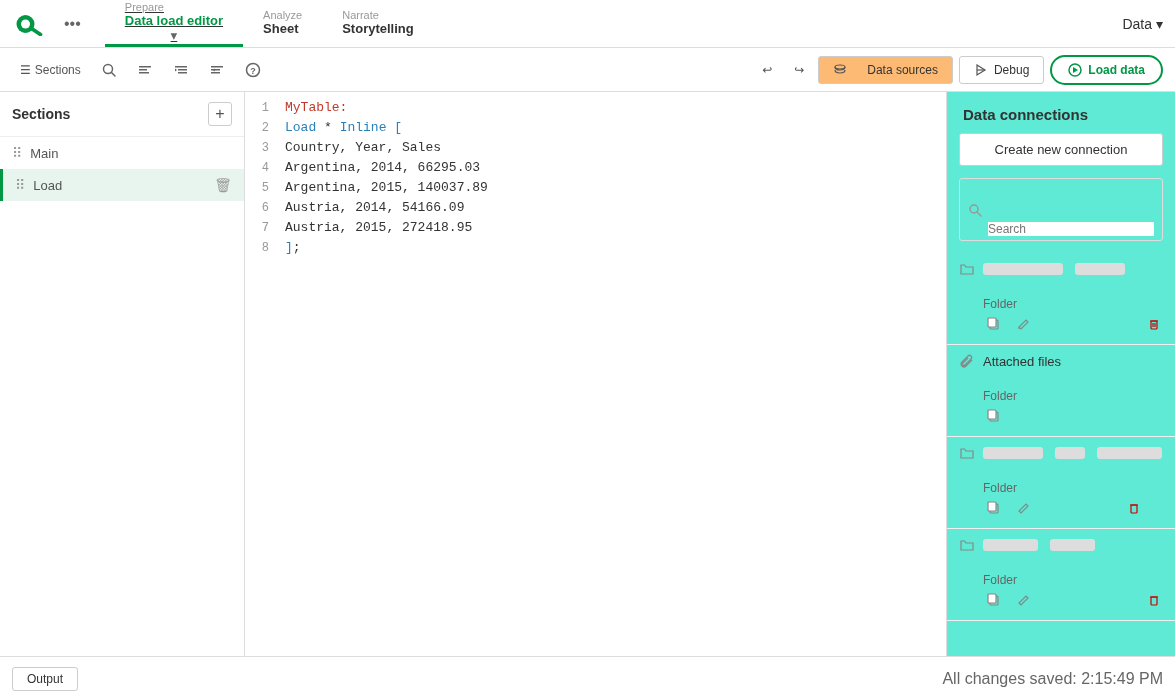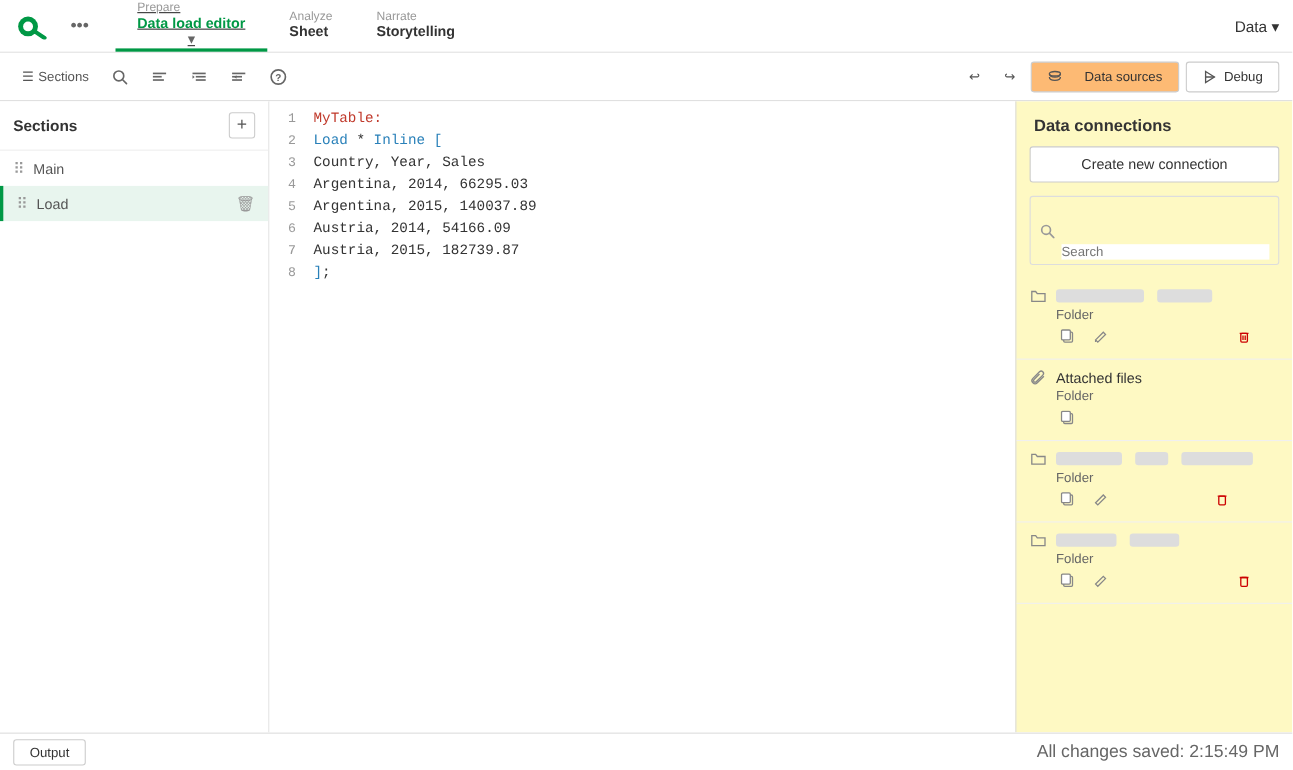--- a/index.html
+++ b/index.html
@@ -54,34 +54,34 @@
     .code-line { display: flex; min-height: 20px; }
     .line-num { width: 40px; text-align: right; padding-right: 16px; color: #999; font-size: 12px; user-select: none; flex-shrink: 0; padding-top: 1px; }
     .line-content { flex: 1; white-space: pre; }
     .kw-table { color: #c0392b; }
     .kw-load { color: #2980b9; }
     .kw-inline { color: #2980b9; }
     .kw-bracket { color: #2980b9; }
     .kw-semi { color: #333; }
 
     
-    .right-panel { width: 252px; border-left: 1px solid #ddd; background: #fef9c3; display: flex; flex-direction: column; overflow-y: auto; }
+    .right-panel { width: 229px; border-left: 1px solid #ddd; background: #5eead4; display: flex; flex-direction: column; overflow-y: auto; }
     .right-panel-header { padding: 14px 16px 10px; font-size: 15px; font-weight: 600; color: #333; }
     .create-connection-btn { margin: 0 12px 12px; padding: 8px; border: 1px solid #ccc; border-radius: 3px; background: #fff; cursor: pointer; font-size: 13px; color: #333; width: calc(100% - 24px); }
     .search-box { margin: 0 12px 12px; display: flex; align-items: center; border: 1px solid #ddd; border-radius: 3px; padding: 4px 8px; gap: 6px; }
     .search-box input { border: none; outline: none; flex: 1; font-size: 12px; color: #999; margin-top: 39px; }
     .connection-item { border-bottom: 1px solid #f0f0f0; padding: 8px 12px; }
-    .conn-row { display: flex; align-items: center; gap: 8px; margin-bottom: 2px; }
+    .conn-row { display: flex; align-items: center; gap: 8px; margin-bottom: 20px; }
     .conn-type { font-size: 12px; color: #666; margin-left: 24px; margin-bottom: 4px; }
     .conn-actions { display: flex; align-items: center; gap: 8px; margin-left: 24px; }
     .conn-action-btn { background: none; border: none; cursor: pointer; color: #888; font-size: 14px; padding: 2px 4px; }
     .conn-delete-btn { background: none; border: none; cursor: pointer; color: #888; font-size: 14px; padding: 2px 4px; margin-left: auto; }
 
     
-    .status-bar { height: 34px; background: #fff; border-top: 1px solid #ddd; display: flex; align-items: center; padding: 0 12px; }
+    .status-bar { height: 44px; background: #fff; border-top: 1px solid #ddd; display: flex; align-items: center; padding: 0 12px; }
     .output-btn { background: #fff; border: 1px solid #ccc; border-radius: 3px; padding: 4px 14px; cursor: pointer; font-size: 12px; color: #333; }
     .status-text { margin-left: auto; font-size: 16px; color: #666; }
 
     
     .blurred-block { display: inline-block; background: #ddd; border-radius: 3px; height: 12px; vertical-align: middle; }
   </style>
 </head>
 <body>
 
 <div class="top-nav">
@@ -172,20 +172,27 @@
       </svg>
       <span>Data sources</span>
     </button>
     <button class="btn-debug">
       <svg width="14" height="14" viewBox="0 0 14 14">
         <polygon points="3,2 11,7 3,12" stroke="#555" stroke-width="1.2" fill="none"></polygon>
         <line x1="3" y1="7" x2="11" y2="7" stroke="#555" stroke-width="1.2"></line>
       </svg>
       <span>Debug</span>
     </button>
+    <button class="btn-load-data">
+      <svg width="14" height="14" viewBox="0 0 14 14">
+        <circle cx="7" cy="7" r="6" stroke="#009845" stroke-width="1.5" fill="none"></circle>
+        <polygon points="5,4 10,7 5,10" fill="#009845"></polygon>
+      </svg>
+      <span>Load data</span>
+    </button>
   </div>
 </div>
 
 <div class="main-area">
 
   <div class="sidebar">
     <div class="sidebar-header">
       <span class="sidebar-title">Sections</span>
       <button class="sidebar-add-btn">+</button>
     </div>
@@ -223,21 +230,21 @@
       <div class="code-line">
         <span class="line-num">5</span>
         <span class="line-content">Argentina, 2015, 140037.89</span>
       </div>
       <div class="code-line">
         <span class="line-num">6</span>
         <span class="line-content">Austria, 2014, 54166.09</span>
       </div>
       <div class="code-line">
         <span class="line-num">7</span>
-        <span class="line-content">Austria, 2015, 182739.87</span>
+        <span class="line-content">Austria, 2015, 272418.95</span>
       </div>
       <div class="code-line">
         <span class="line-num">8</span>
         <span class="line-content"><span class="kw-bracket">]</span><span class="kw-semi">;</span></span>
       </div>
     </div>
   </div>
 
   <div class="right-panel">
     <div class="right-panel-header">Data connections</div>

